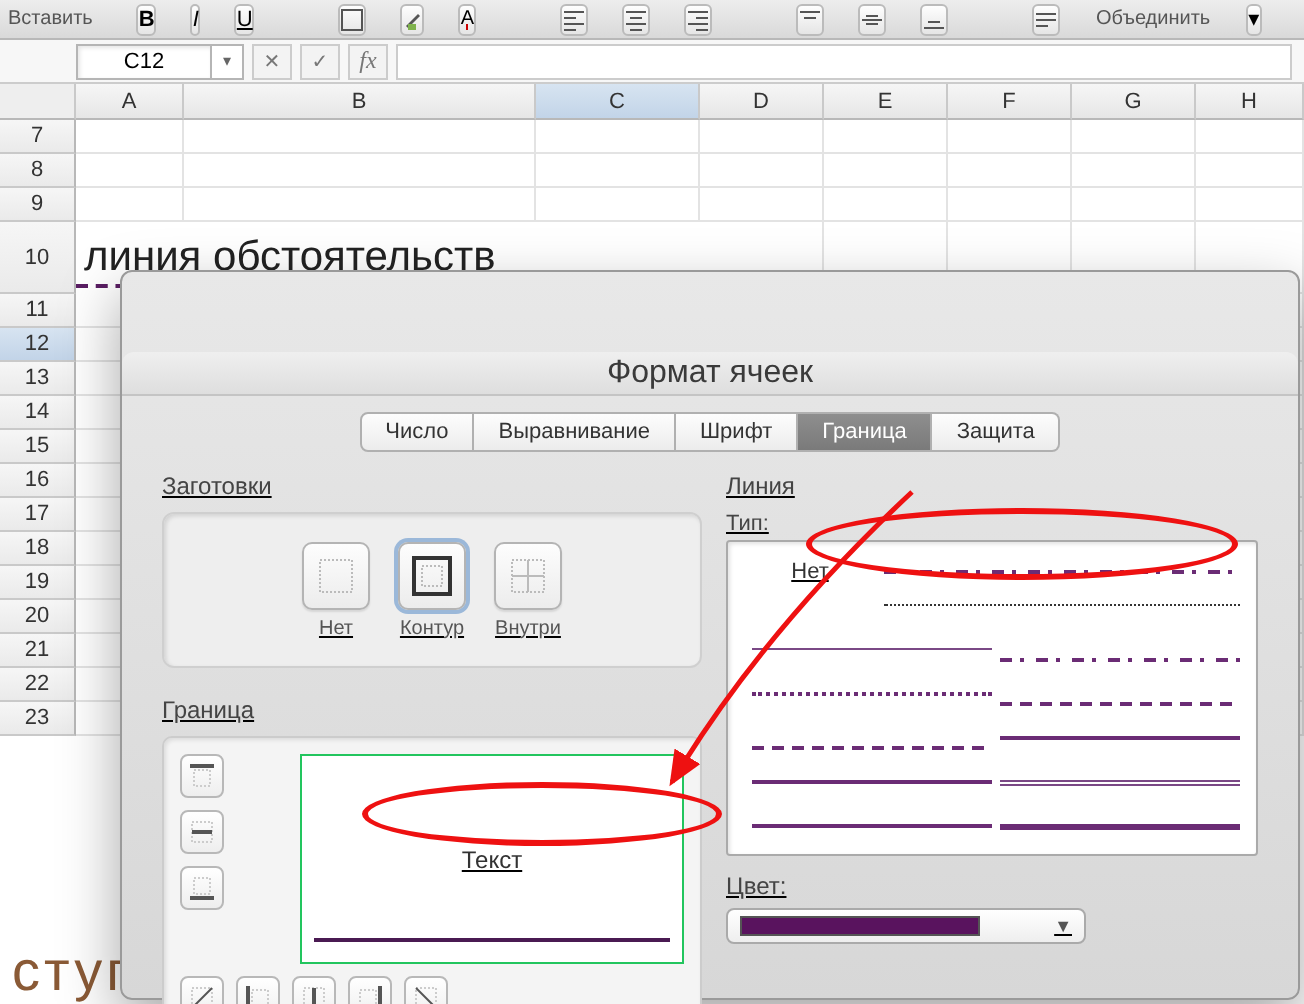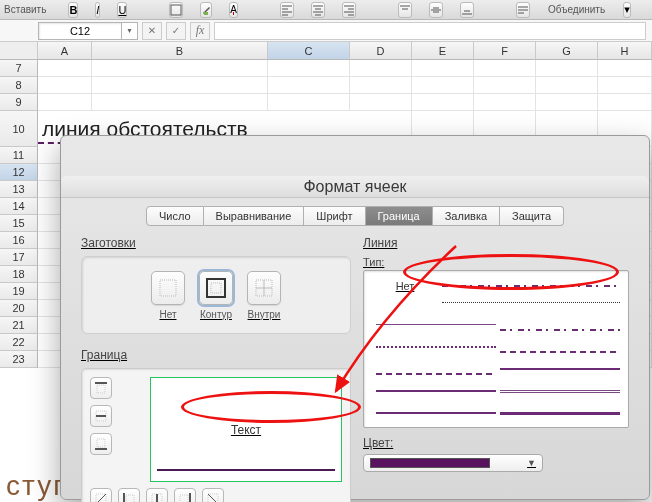--- a/index.html
+++ b/index.html
@@ -49,21 +49,21 @@
   
   .formula-row {
     position: absolute;
     top: 20px; left: 0; right: 0;
     height: 22px;
     background: #f7f7f7;
     border-bottom: 1px solid #ccc;
     display: flex; align-items: center;
   }
   .name-box {
-    width: 84px; height: 18px;
+    width: 68px; height: 18px;
     margin-left: 38px;
     background: #fff;
     border: 1px solid #b5b5b5;
     box-shadow: inset 1px 1px 2px rgba(0,0,0,.1);
     font-size: 11px;
     padding: 1px 6px;
     display: flex; align-items: center;
     justify-content: center;
   }
   .name-dd {
@@ -576,21 +576,20 @@
 
 <div class="cropped">ступ</div>
 
 <div class="dialog">
   <div class="dlg-title">Формат ячеек</div>
   <div class="tabs" id="tabs">
       <div class="tab">Число</div>
       <div class="tab">Выравнивание</div>
       <div class="tab">Шрифт</div>
       <div class="tab active">Граница</div>
-      <div class="tab">Заливка</div>
       <div class="tab">Защита</div>
     </div>
 
   <div class="dlg-body">
 
     <div>
       <div class="section-label">Заготовки</div>
       <div class="presets-box" id="presets">
           <div class="preset">
             <div class="pbtn">

